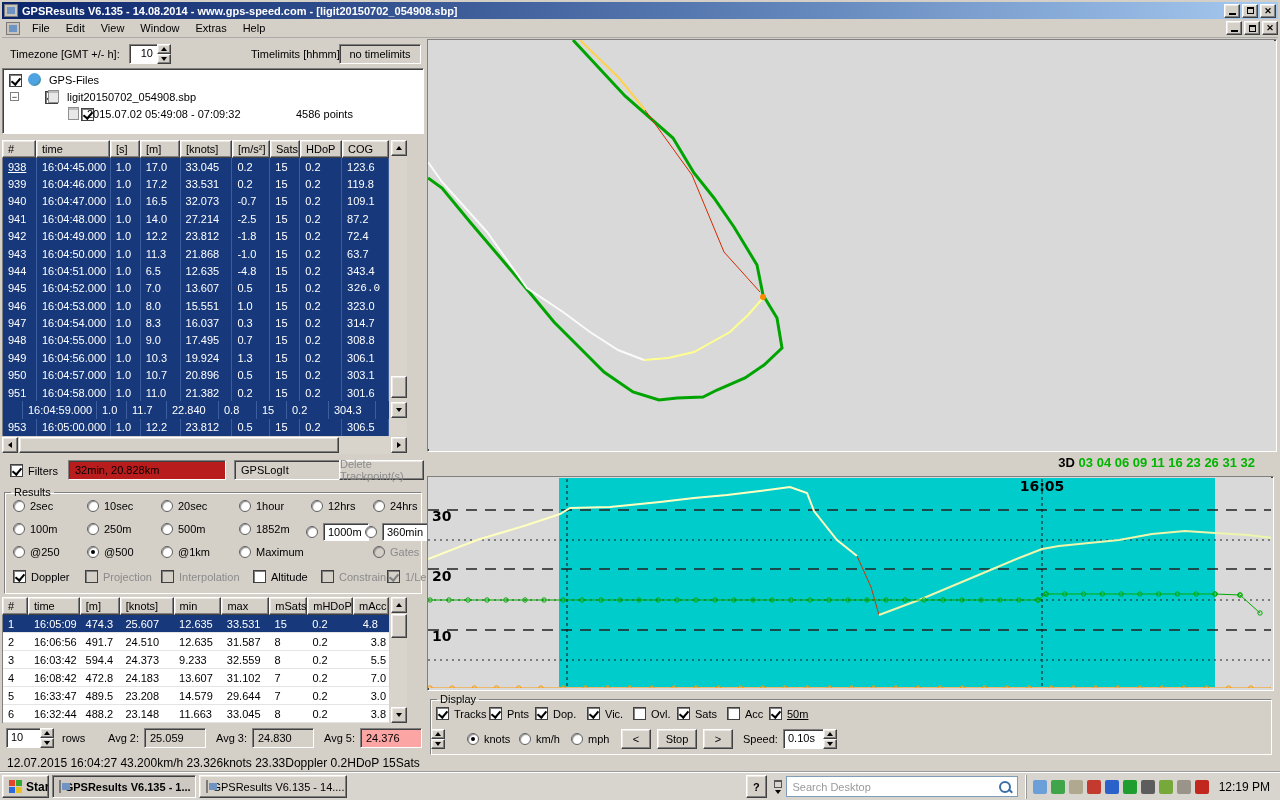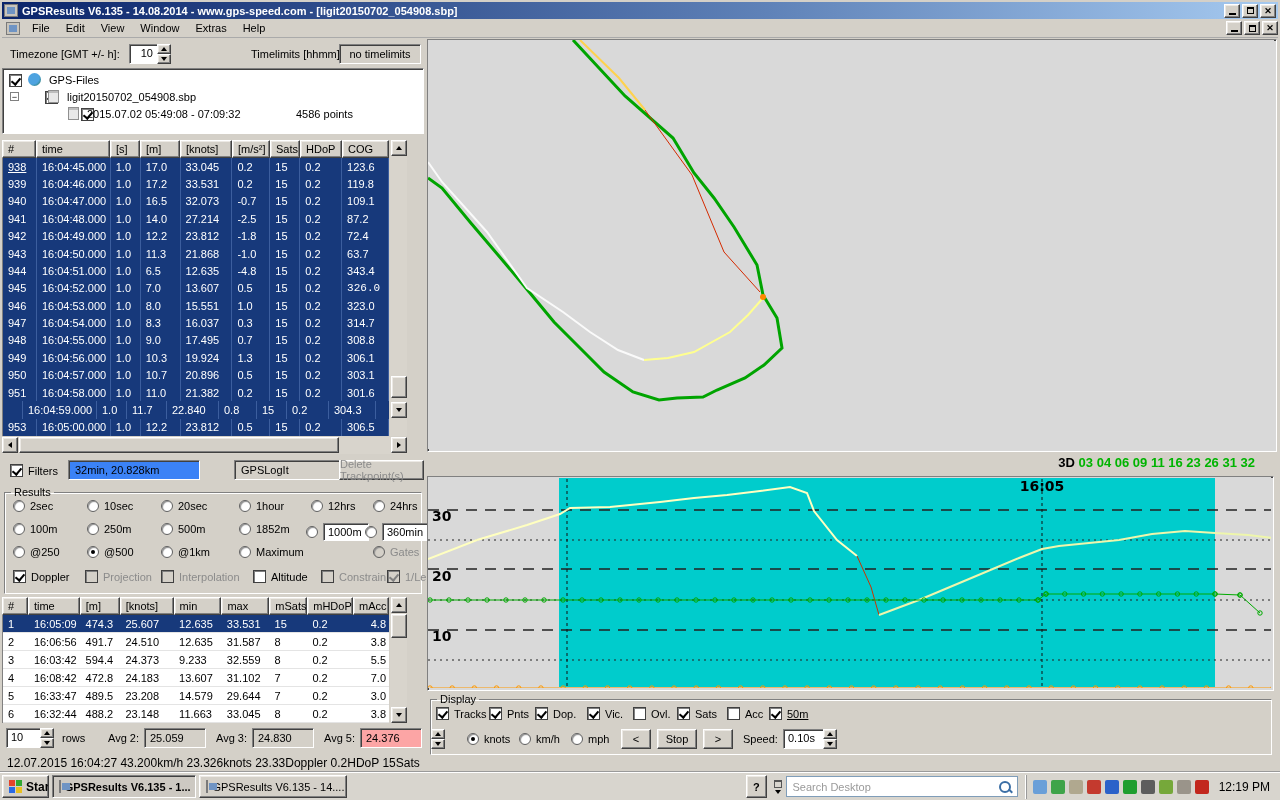--- a/index.html
+++ b/index.html
@@ -376,21 +376,21 @@
       <span class="sbtn bevel-out" style="right:0; top:0;">
           <i class="arr-r"></i>
         </span>
     </div>
   </div>
 
   <span class="opt" style="left:8px; top:426px;">
     <span class="cb checked"></span>
     <span>Filters</span>
   </span>
-  <span class="abs bevel-in" style="left:66px; top:422px; width:132px; height:20px; padding:3px 0 0 6px; background:#3b82f6;">32min, 20.828km</span>
+  <span class="abs bevel-in" style="left:66px; top:422px; width:158px; height:20px; padding:3px 0 0 6px; background:#b91c1c;">32min, 20.828km</span>
   <span class="abs bevel-in" style="left:232px; top:422px; width:118px; height:20px; padding:3px 0 0 6px; background:#d4d0c8;">GPSLogIt</span>
 
   <span class="abs bevel-out btn disabled" style="left:337px; top:422px; width:85px; height:20px;">Delete Trackpoint(s)</span>
 
   <fieldset class="abs" style="left:2px; top:448px; width:418px; height:108px;">
     <legend>Results</legend>
     <div style="position:relative; height:100%;">
       <span class="opt" style="left:8px;  top:2px;">
           <span class="rb"></span>
           <span>2sec</span>
@@ -504,21 +504,21 @@
     <div id="res-body">
         <div class="trow selected">
           <div class="tcell" style="width: 26px;">1</div>
           <div class="tcell" style="width: 52px;">16:05:09</div>
           <div class="tcell" style="width: 40px;">474.3</div>
           <div class="tcell" style="width: 54px;">25.607</div>
           <div class="tcell" style="width: 48px;">12.635</div>
           <div class="tcell" style="width: 48px;">33.531</div>
           <div class="tcell" style="width: 38px;">15</div>
           <div class="tcell" style="width: 46px;">0.2</div>
-          <div class="tcell" style="width: 36px; text-align: right; padding-right: 3px;">4.8</div>
+          <div class="tcell" style="width: 36px; text-align: right; padding-right: 11px;">4.8</div>
         </div>
         <div class="trow">
           <div class="tcell" style="width: 26px;">2</div>
           <div class="tcell" style="width: 52px;">16:06:56</div>
           <div class="tcell" style="width: 40px;">491.7</div>
           <div class="tcell" style="width: 54px;">24.510</div>
           <div class="tcell" style="width: 48px;">12.635</div>
           <div class="tcell" style="width: 48px;">31.587</div>
           <div class="tcell" style="width: 38px;">8</div>
           <div class="tcell" style="width: 46px;">0.2</div>

